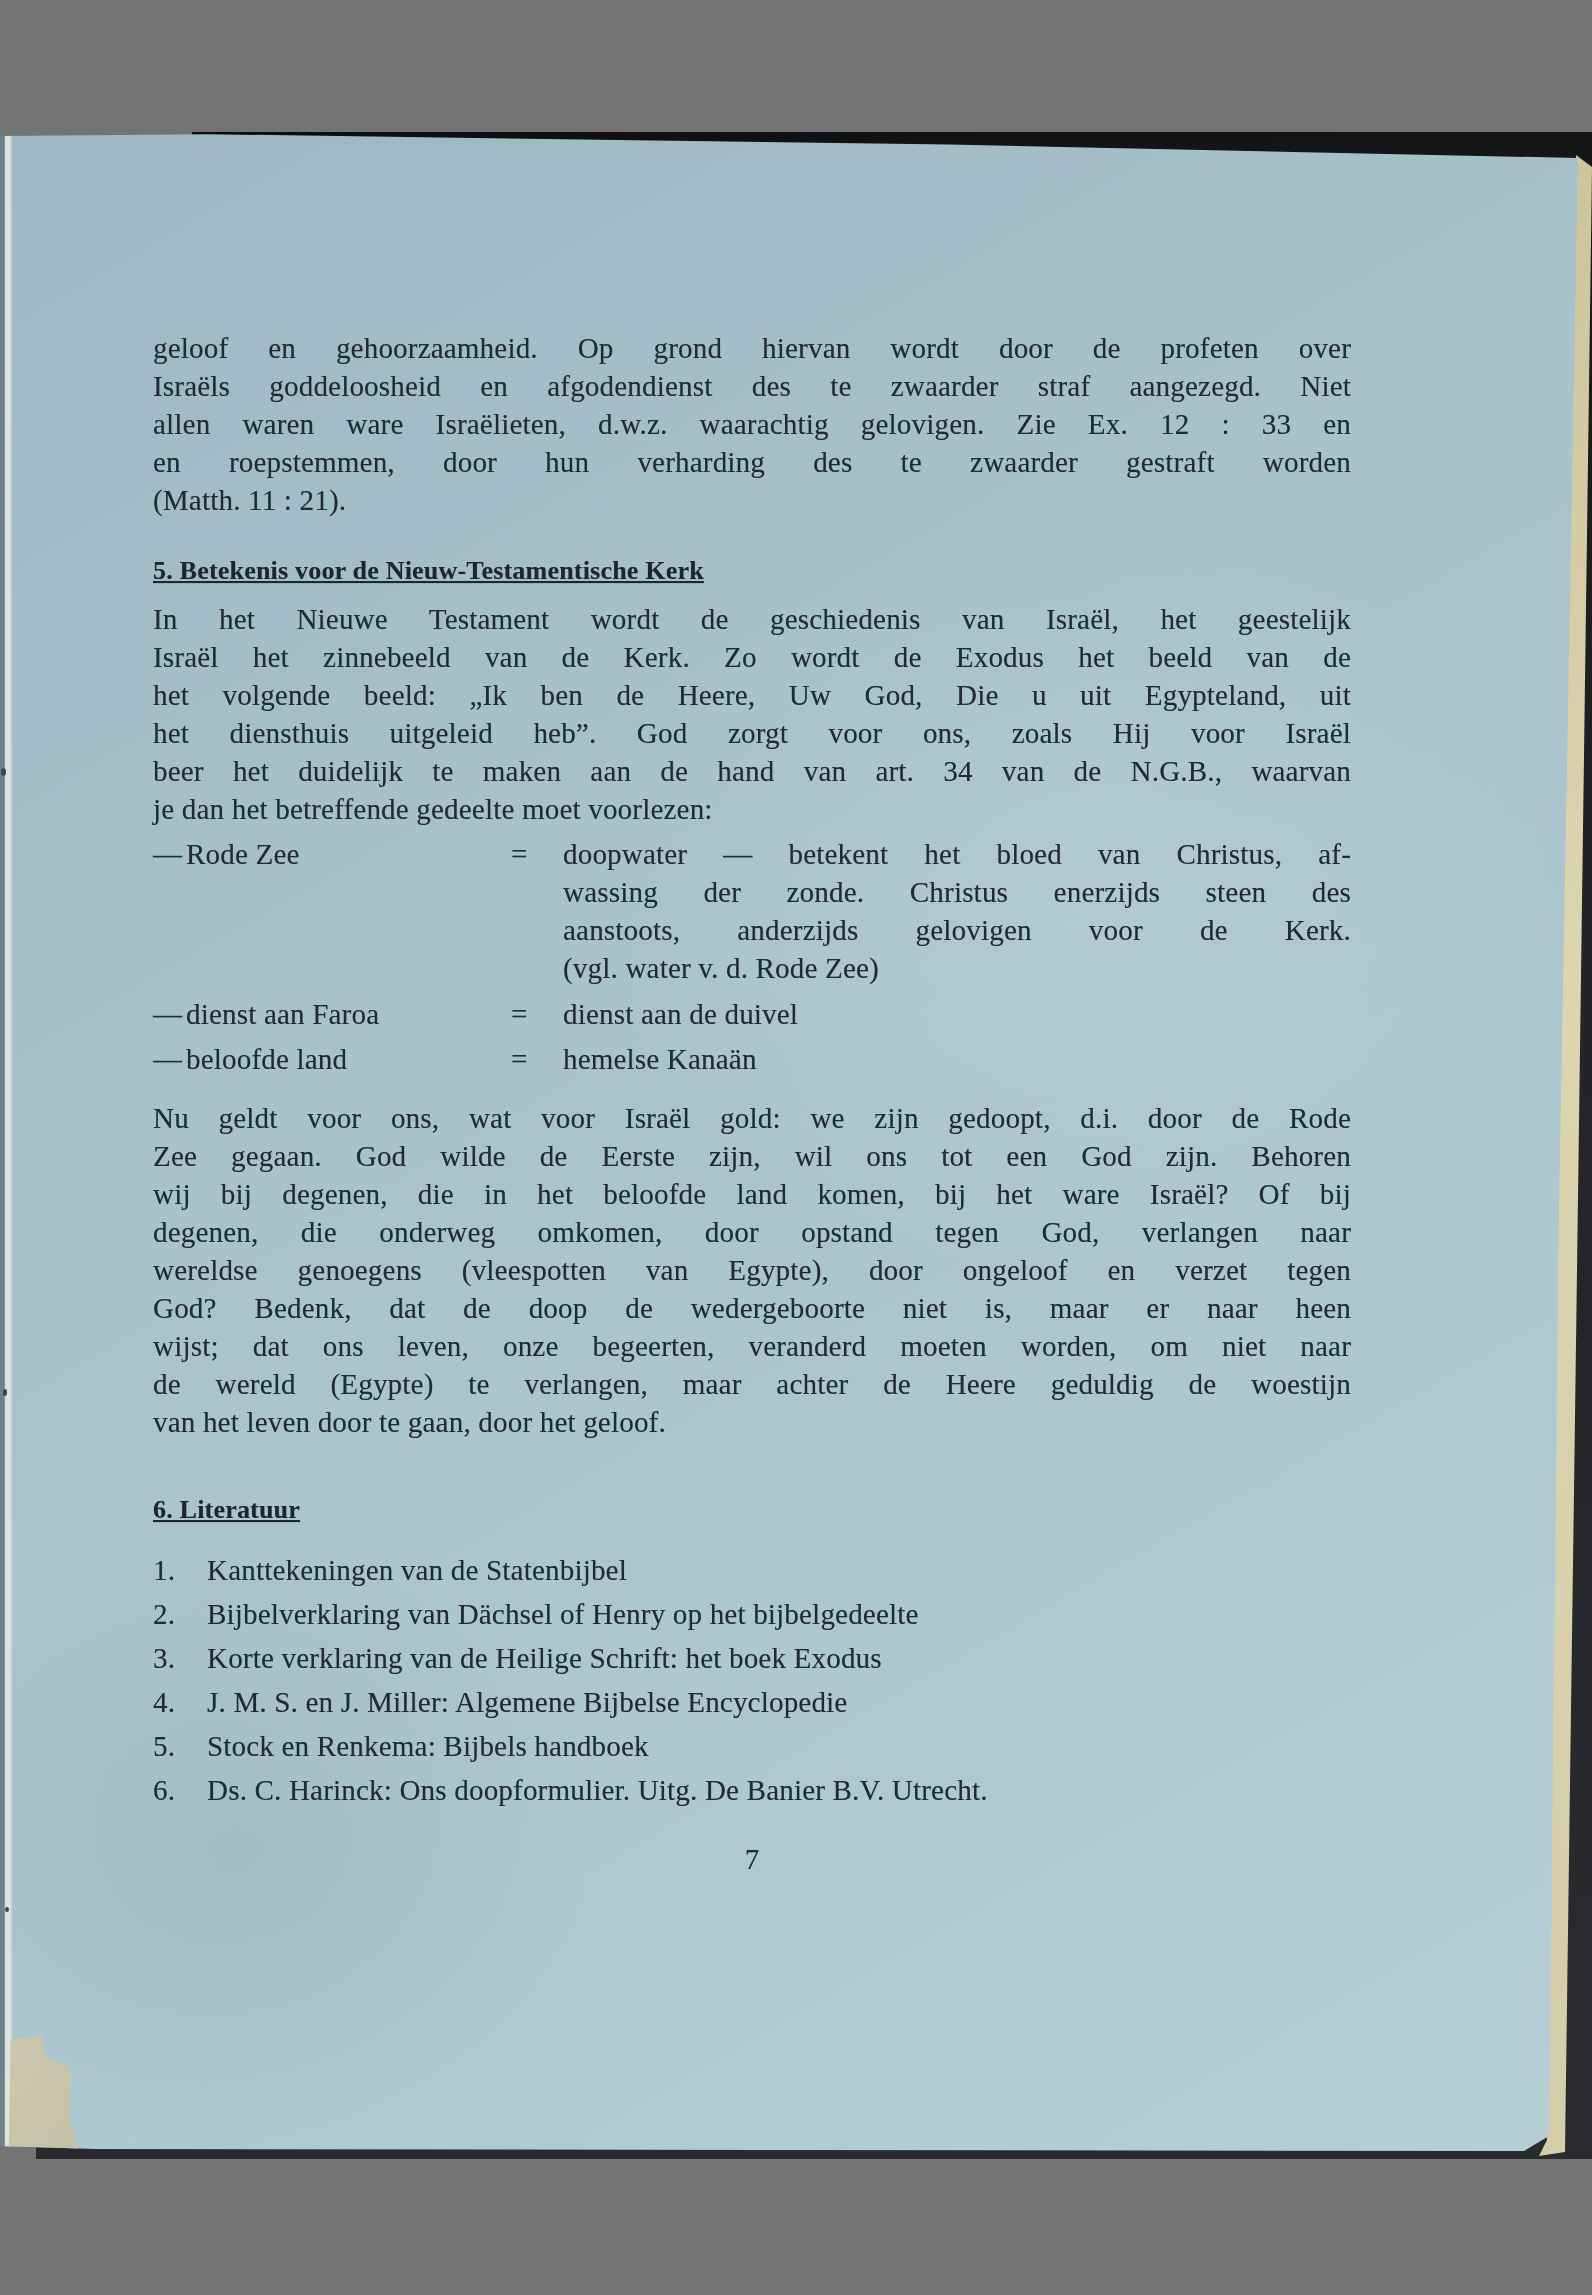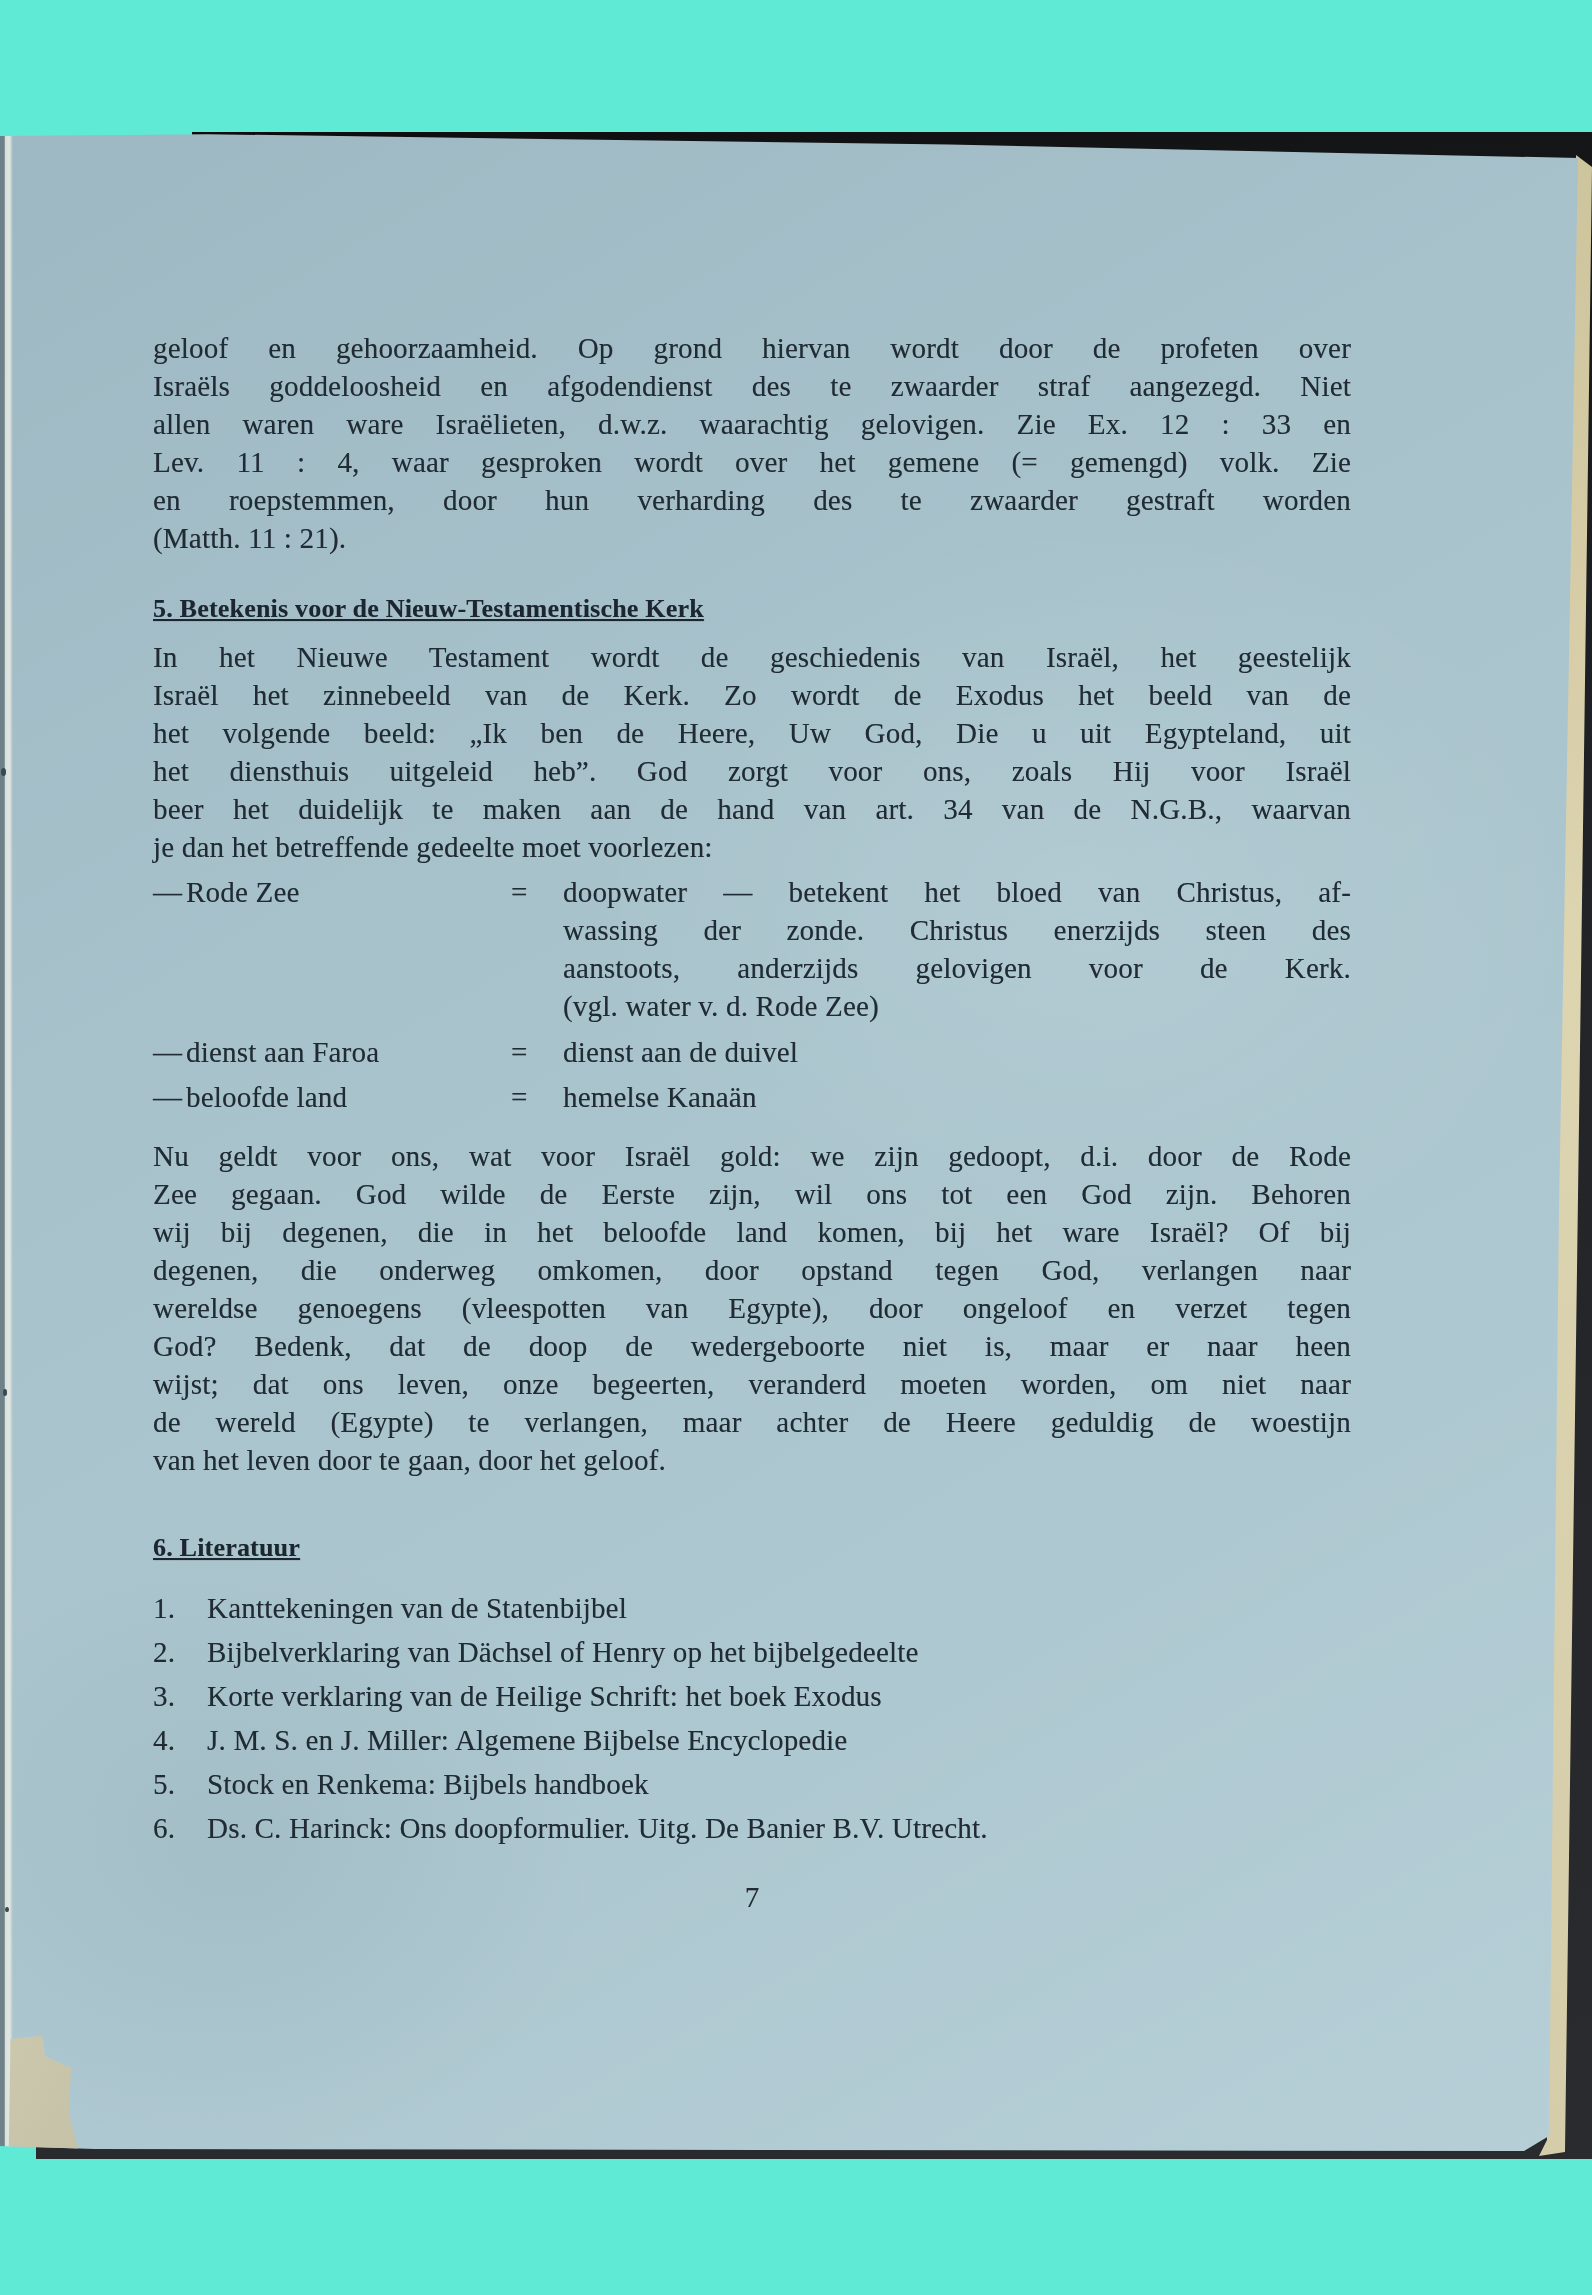--- a/index.html
+++ b/index.html
@@ -1,18 +1,18 @@
 <!DOCTYPE html>
 <html style="font-size:14px"><head>
 <meta charset="utf-8">
 <style>
   html, body { margin:0; padding:0; }
   .canvas {
     position:relative; width:1592px; height:2295px;
-    background:#5eead4; overflow:hidden;
+    background:#737373; overflow:hidden;
     font-family:"Liberation Serif","DejaVu Serif",serif;
   }
   
   .backdrop {
     position:absolute; left:0; top:132px; width:1592px; height:2027px;
     background:linear-gradient(175deg,#0b0b0c 0%,#141517 6%,#222428 45%,#292b2f 100%);
     clip-path:polygon(192px 0, 1592px 0, 1592px 2027px, 36px 2027px, 36px 2004px, 192px 2004px);
   }
   
   .top-glint {
@@ -97,21 +97,20 @@
     <div class="speck s2"></div>
     <div class="speck s3"></div>
     <div class="tape"></div>
 
     <div class="text-area">
 
       <div class="para jlines">
           <div class="ln">geloof en gehoorzaamheid. Op grond hiervan wordt door de profeten over</div>
           <div class="ln">Israëls goddeloosheid en afgodendienst des te zwaarder straf aangezegd. Niet</div>
           <div class="ln">allen waren ware Israëlieten, d.w.z. waarachtig gelovigen. Zie Ex. 12 : 33 en</div>
-          <div class="ln">Lev. 11 : 4, waar gesproken wordt over het gemene (= gemengd) volk. Zie</div>
           <div class="ln">en roepstemmen, door hun verharding des te zwaarder gestraft worden</div>
           <div class="ln">(Matth. 11 : 21).</div>
         </div>
 
       <div class="heading h5">5. Betekenis voor de Nieuw-Testamentische Kerk</div>
 
       <div class="para p2 jlines">
           <div class="ln">In het Nieuwe Testament wordt de geschiedenis van Israël, het geestelijk</div>
           <div class="ln">Israël het zinnebeeld van de Kerk. Zo wordt de Exodus het beeld van de</div>
           <div class="ln">het volgende beeld: „Ik ben de Heere, Uw God, Die u uit Egypteland, uit</div>

